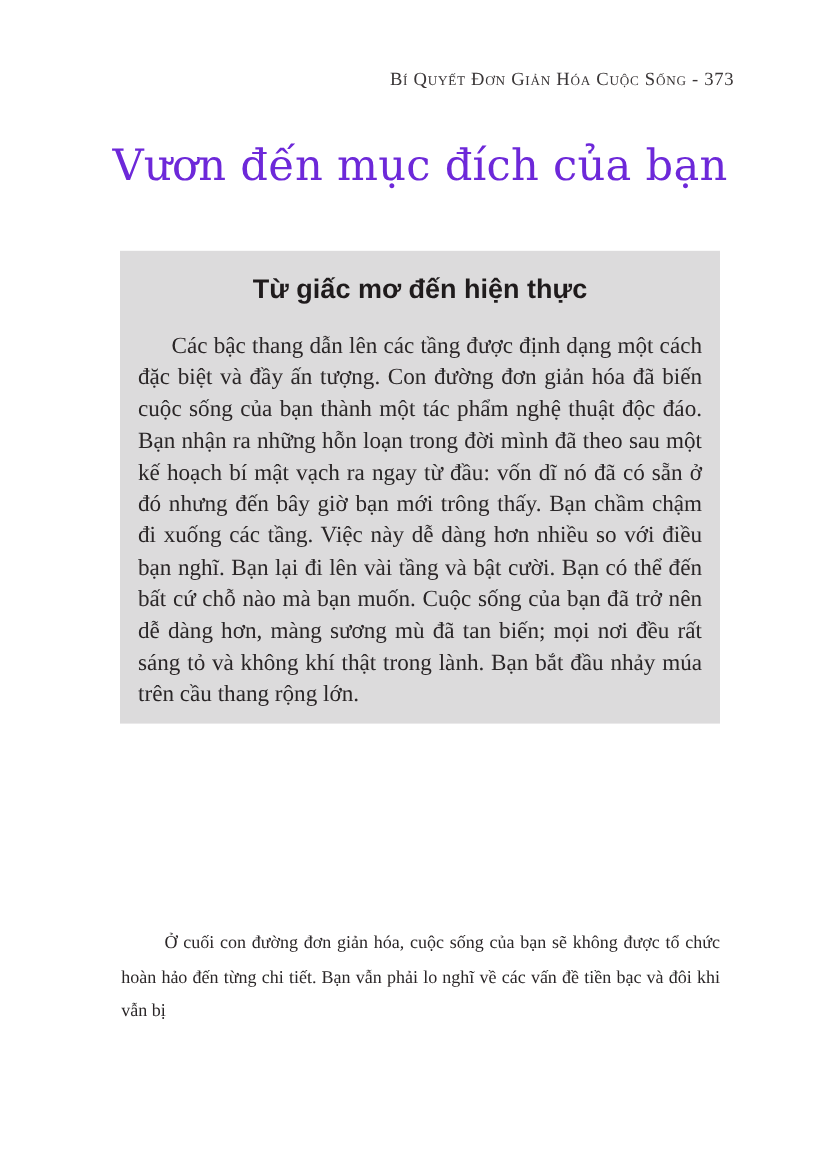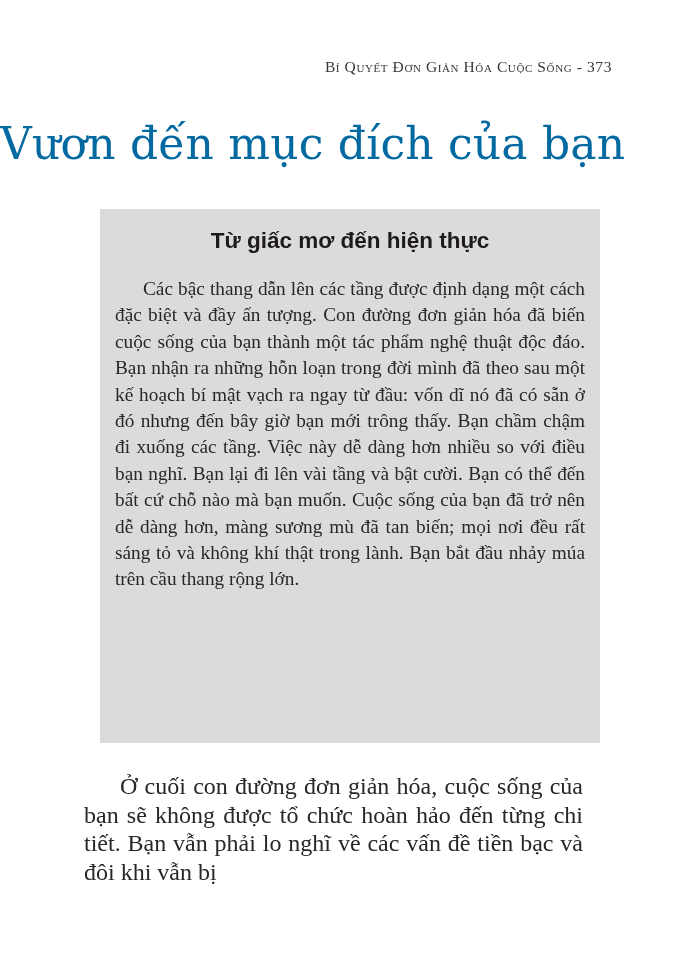--- a/index.html
+++ b/index.html
@@ -3,39 +3,39 @@
 <meta charset="utf-8">
 <style>
   html, body { margin: 0; padding: 0; background: #ffffff; }
   body { width: 700px; height: 960px; position: relative; overflow: hidden; color: #231f20; }
   .running-head {
     position: absolute; right: 88px; top: 58px;
     font-family: "Liberation Serif", serif; font-size: 15.5px; letter-spacing: 0.6px;
     color: #3a3637; font-variant: small-caps; white-space: nowrap; margin-left: 36px;
   }
   .chapter-title {
-    position: absolute; left: 0; right: 0; top: 118px; 
-    font-family: "DejaVu Serif", serif; font-size: 44px; font-weight: normal;
-    color: #0369a1; margin: 0; letter-spacing: 0.2px;
+    position: absolute; left: 0; right: 0; top: 118px; text-align: center;
+    font-family: "DejaVu Serif", serif; font-size: 36px; font-weight: normal;
+    color: #6d28d9; margin: 0; letter-spacing: 0.2px;
   }
   .sidebar-box {
-    position: absolute; left: 100px; top: 209px; width: 500px; height: 534px;
+    position: absolute; left: 100px; top: 209px; width: 500px; height: 394px;
     background: #dcdbdc; box-sizing: border-box; padding: 17px 15px 0 15px;
   }
   .box-title {
     text-align: center; font-family: "Liberation Sans", sans-serif; font-size: 22.5px;
     color: #1f1b1c; margin: 0 0 20px 0; line-height: 30px;
   }
   .box-para {
     font-family: "Liberation Serif", serif; font-size: 19.3px; line-height: 26.4px;
     text-align: justify; text-indent: 28px; margin: 0 0 10px 0; color: #2a2627;
   }
   .body-text {
-    position: absolute; left: 84px; top: 772px; width: 499px;
-    font-family: "Liberation Serif", serif; font-size: 24px; line-height: 28.7px;
+    position: absolute; left: 101px; top: 772px; width: 499px;
+    font-family: "Liberation Serif", serif; font-size: 15px; line-height: 28.7px;
     text-align: justify; text-indent: 36px; margin: 0; color: #2a2627;
   }
 </style>
 </head>
 <body>
 
 <div class="running-head"><span>Bí Quyết Đơn Giản Hóa Cuộc Sống</span><span> - </span><span>373</span></div>
 
 <h1 class="chapter-title">Vươn đến mục đích của bạn</h1>
 

